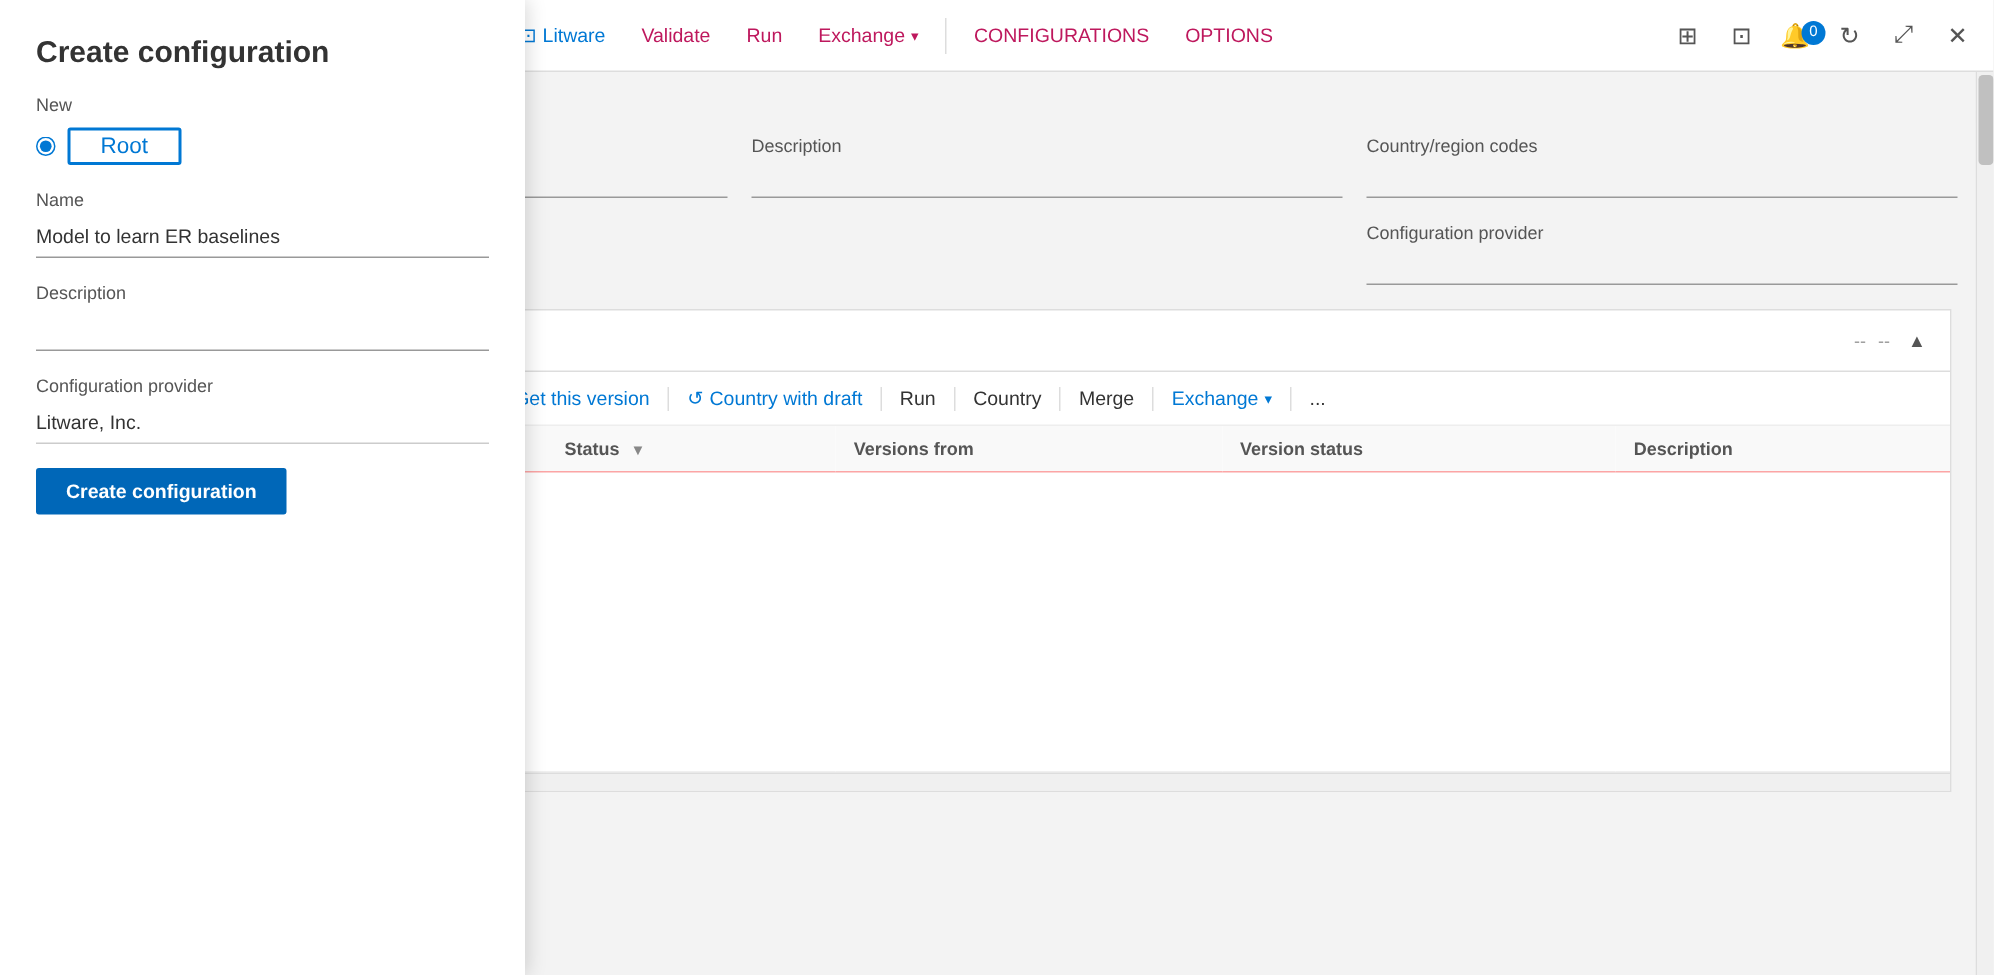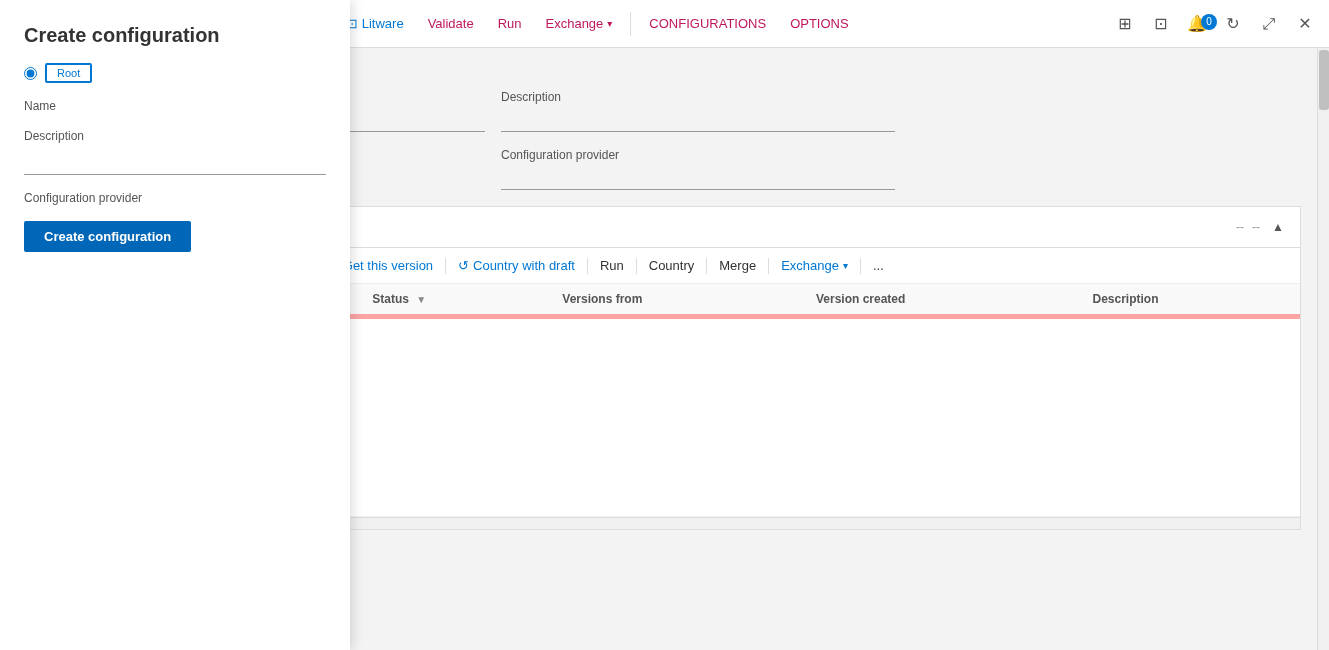--- a/index.html
+++ b/index.html
@@ -87,21 +87,21 @@
       display: flex; align-items: center; gap: 4px; padding: 4px 8px;
       border: none; background: transparent; cursor: pointer; font-size: 13px; color: #333;
       border-radius: 2px; white-space: nowrap;
     }
     .toolbar-btn.primary-link { color: #0078d4; }
     .toolbar-sep { width: 1px; height: 16px; background: #ddd; margin: 0 2px; }
 
     
     .versions-table { width: 100%; border-collapse: collapse; }
     .versions-table th {
-      background: #f9f9f9; border-bottom: 5px solid #fca5a5; padding: 8px 12px;
+      background: #f9f9f9; border-bottom: 1px solid #fca5a5; padding: 8px 12px;
       text-align: left; font-size: 12px; font-weight: 600; color: #555; white-space: nowrap;
     }
     .versions-table td {
       padding: 8px 12px; border-bottom: 1px solid #f0f0f0; font-size: 13px; color: #333;
     }
     .filter-icon { font-size: 10px; margin-left: 4px; color: #888; }
 
     
     .table-scroll { overflow-x: auto; }
     .scroll-bar-area { height: 12px; background: #f0f0f0; border-top: 1px solid #ddd; }
@@ -112,21 +112,21 @@
       position: absolute; left: 0; top: 0;
       width: 350px; background: #fff; box-shadow: 2px 0 12px rgba(0,0,0,0.15);
       padding: 24px; z-index: 200; height: 100%;
     }
     .overlay-title { font-size: 20px; font-weight: 600; color: #333; margin-bottom: 16px; }
     .overlay-section { margin-bottom: 16px; }
     .overlay-section-label { font-size: 12px; color: #555; margin-bottom: 8px; }
     .radio-option { display: flex; align-items: center; gap: 8px; margin-bottom: 8px; }
     .radio-option input { accent-color: #0078d4; }
     .radio-label-box {
-      border: 2px solid #0078d4; padding: 2px 10px; color: #0078d4; font-size: 11px;
+      border: 2px solid #0078d4; padding: 2px 20px; color: #0078d4; font-size: 15px;
       border-radius: 2px; background: transparent;
     }
     .overlay-field { margin-bottom: 16px; }
     .overlay-field label { font-size: 12px; color: #555; display: block; margin-bottom: 4px; }
     .overlay-input {
       width: 100%; border: none; border-bottom: 1px solid #999; padding: 6px 0;
       font-size: 13px; color: #333; outline: none; background: transparent;
     }
     .btn-primary {
       background: #0067b8; color: #fff; border: none; padding: 8px 20px;
@@ -222,20 +222,24 @@
       <div class="config-breadcrumb">CONFIGURATIONS</div>
     </div>
 
     <div class="config-form-area" style="padding: 8px 12px 16px 16px;">
       <div class="form-field">
         <label>Name</label>
         <input class="form-field-underline" value="" style="">
       </div>
       <div class="form-field">
         <label>Description</label>
+        <input class="form-field-underline" value="" style="">
+      </div>
+      <div class="form-field">
+        <label>Country/region codes</label>
         <input class="form-field-underline" value="" style="">
       </div>
       <div></div>
       <div></div>
       <div class="form-field">
         <label>Configuration provider</label>
         <input class="form-field-underline" value="" style="">
       </div>
     </div>
 
@@ -296,21 +300,21 @@
       <div class="table-scroll">
         <table class="versions-table">
           <thead>
             <tr>
               <th>R...</th>
               <th>Version</th>
               <th>
                 Status <span class="filter-icon">▼</span>
               </th>
               <th>Versions from</th>
-              <th>Version created</th>
+              <th>Version status</th>
               <th>Description</th>
             </tr>
           </thead>
           <tbody>
 
             <tr>
                 <td colspan="6" style="height:200px;"></td>
               </tr>
           </tbody>
         </table>
@@ -324,35 +328,38 @@
 
   <div class="right-scrollbar">
     <div class="scrollbar-thumb"></div>
   </div>
 </div>
 
 <div class="overlay-panel">
   <div class="overlay-title">Create configuration</div>
 
   <div class="overlay-section">
+    <div class="overlay-section-label">New</div>
     <div class="radio-option">
       <input type="radio" name="config-type" checked="" style="">
       <span class="radio-label-box">Root</span>
     </div>
   </div>
 
   <div class="overlay-field">
     <label>Name</label>
+    <input class="overlay-input" type="text" value="Model to learn ER baselines" style="">
   </div>
 
   <div class="overlay-field">
     <label>Description</label>
     <input class="overlay-input" type="text" value="" style="">
   </div>
 
   <div class="overlay-field">
     <label>Configuration provider</label>
+    <div class="config-provider-value config-provider-underline">Litware, Inc.</div>
   </div>
 
   <button class="btn-primary">
     <span>Create configuration</span>
   </button>
 </div>
 
 </body></html>

